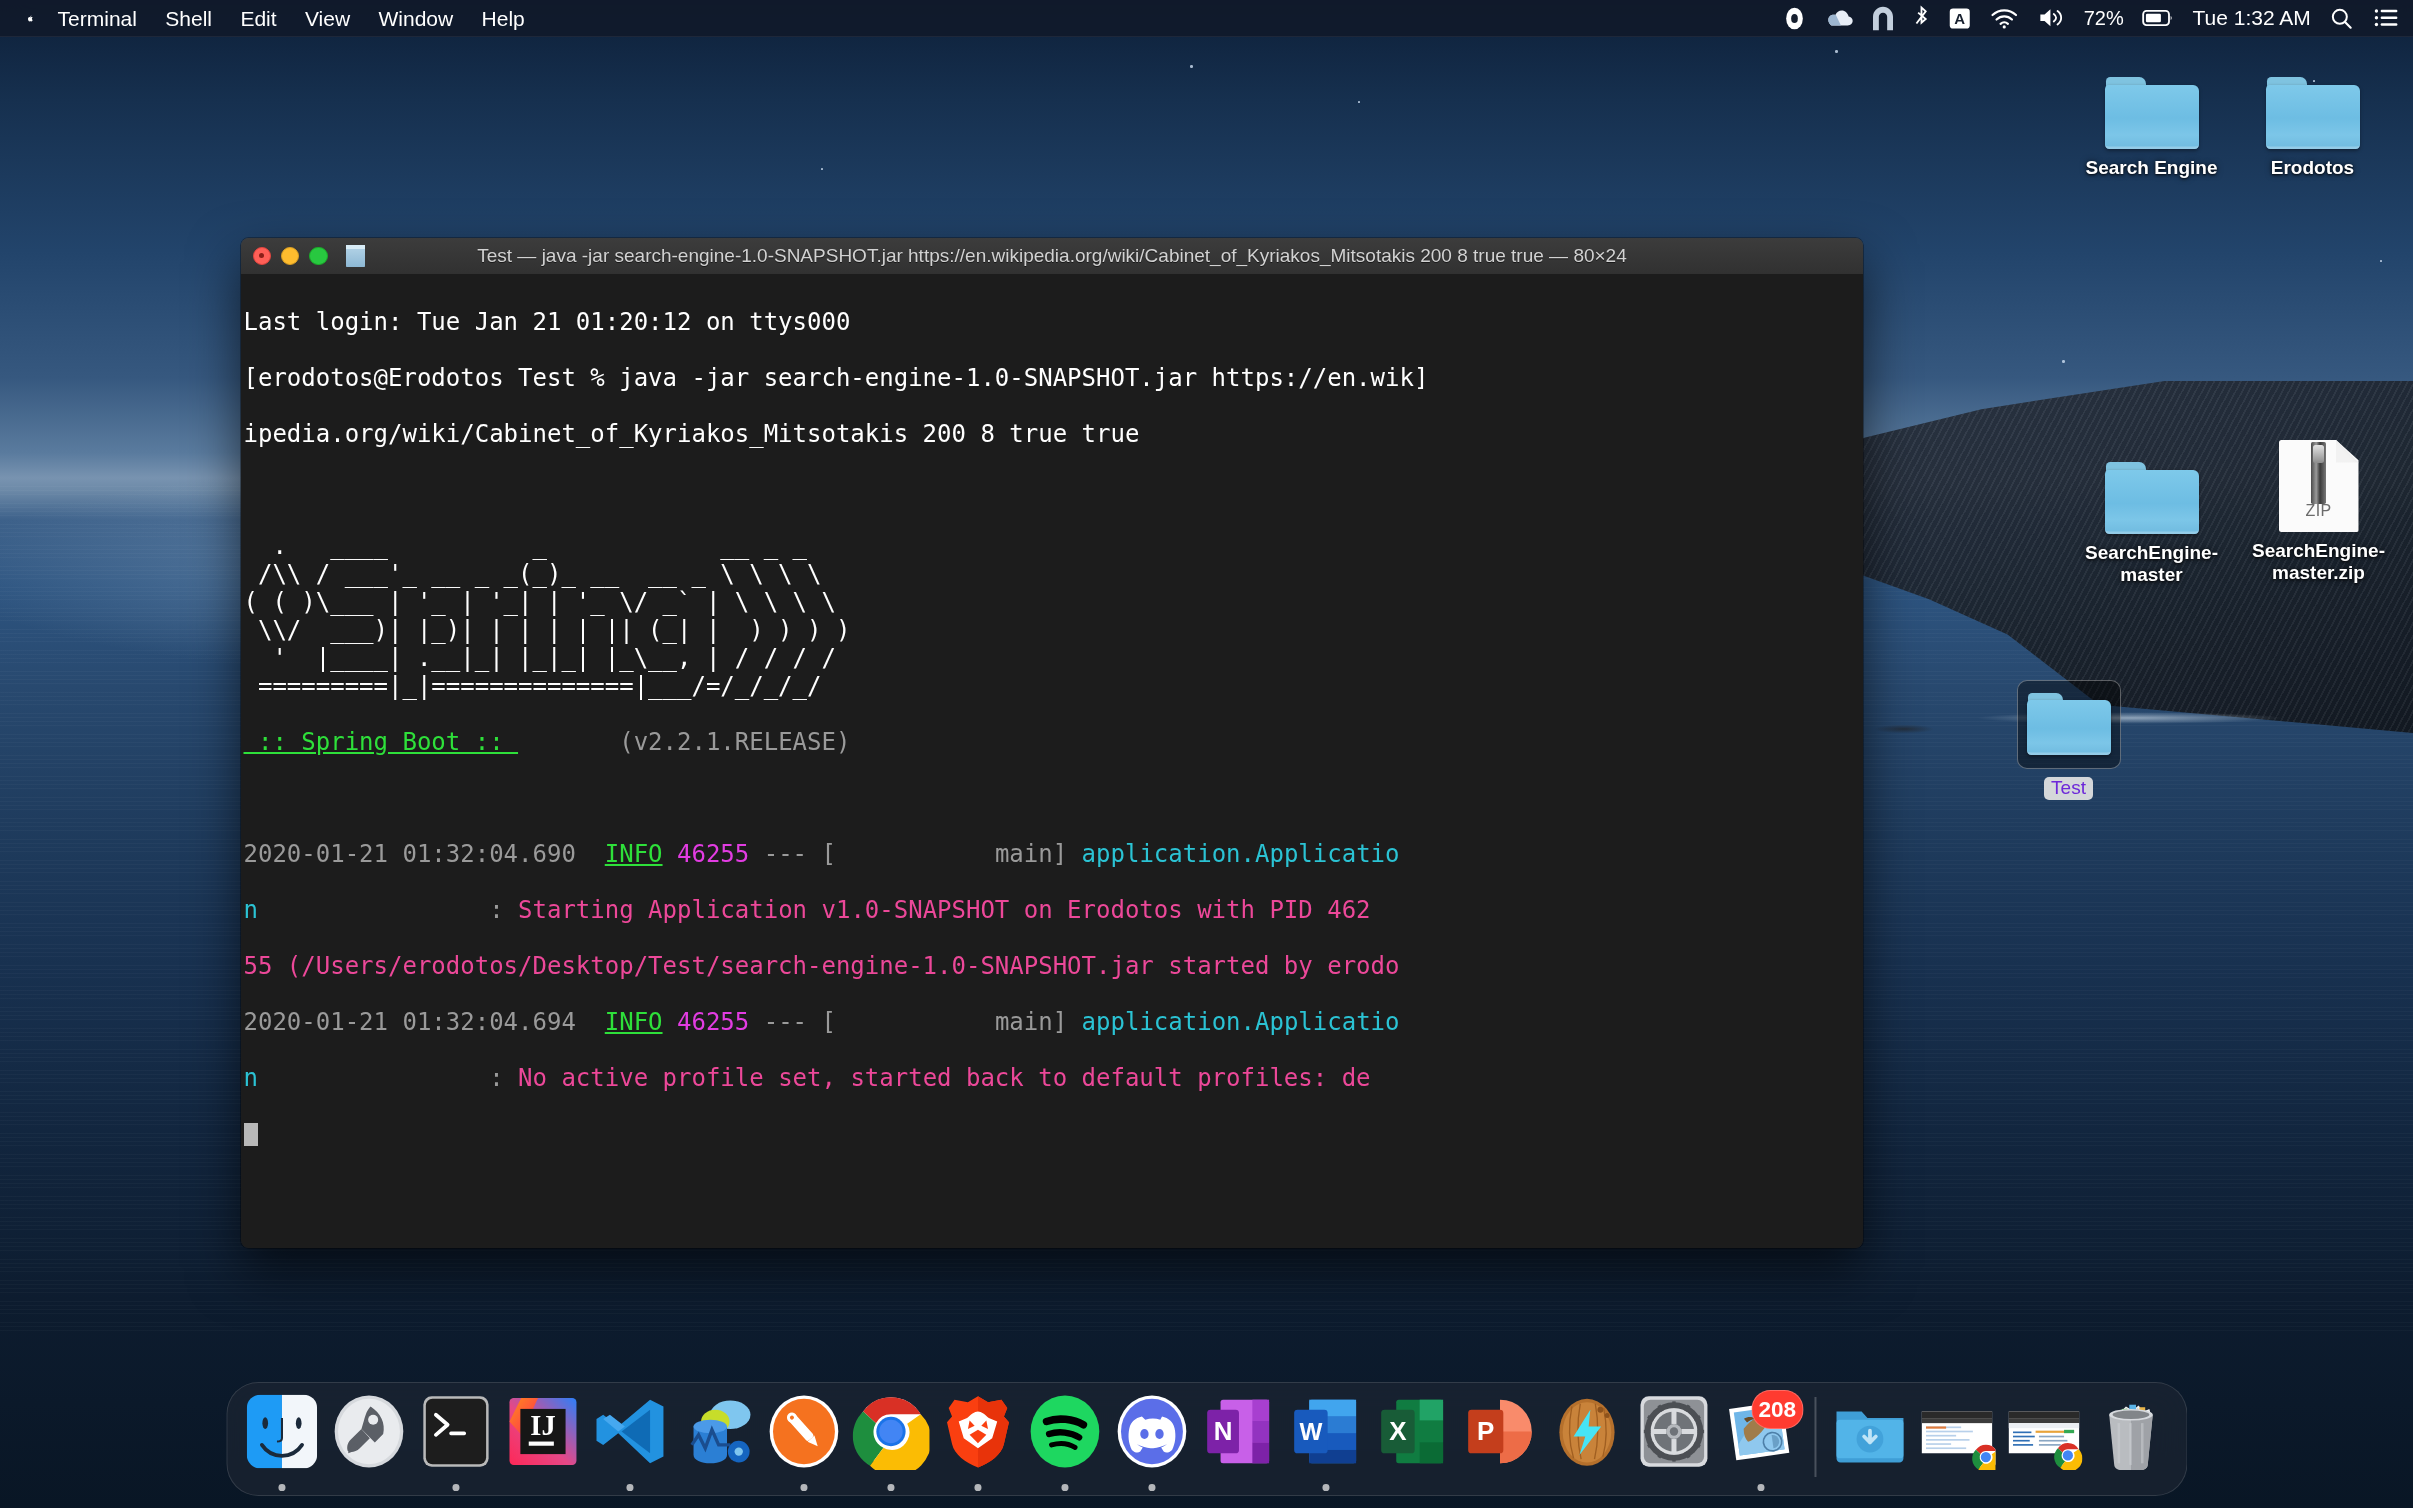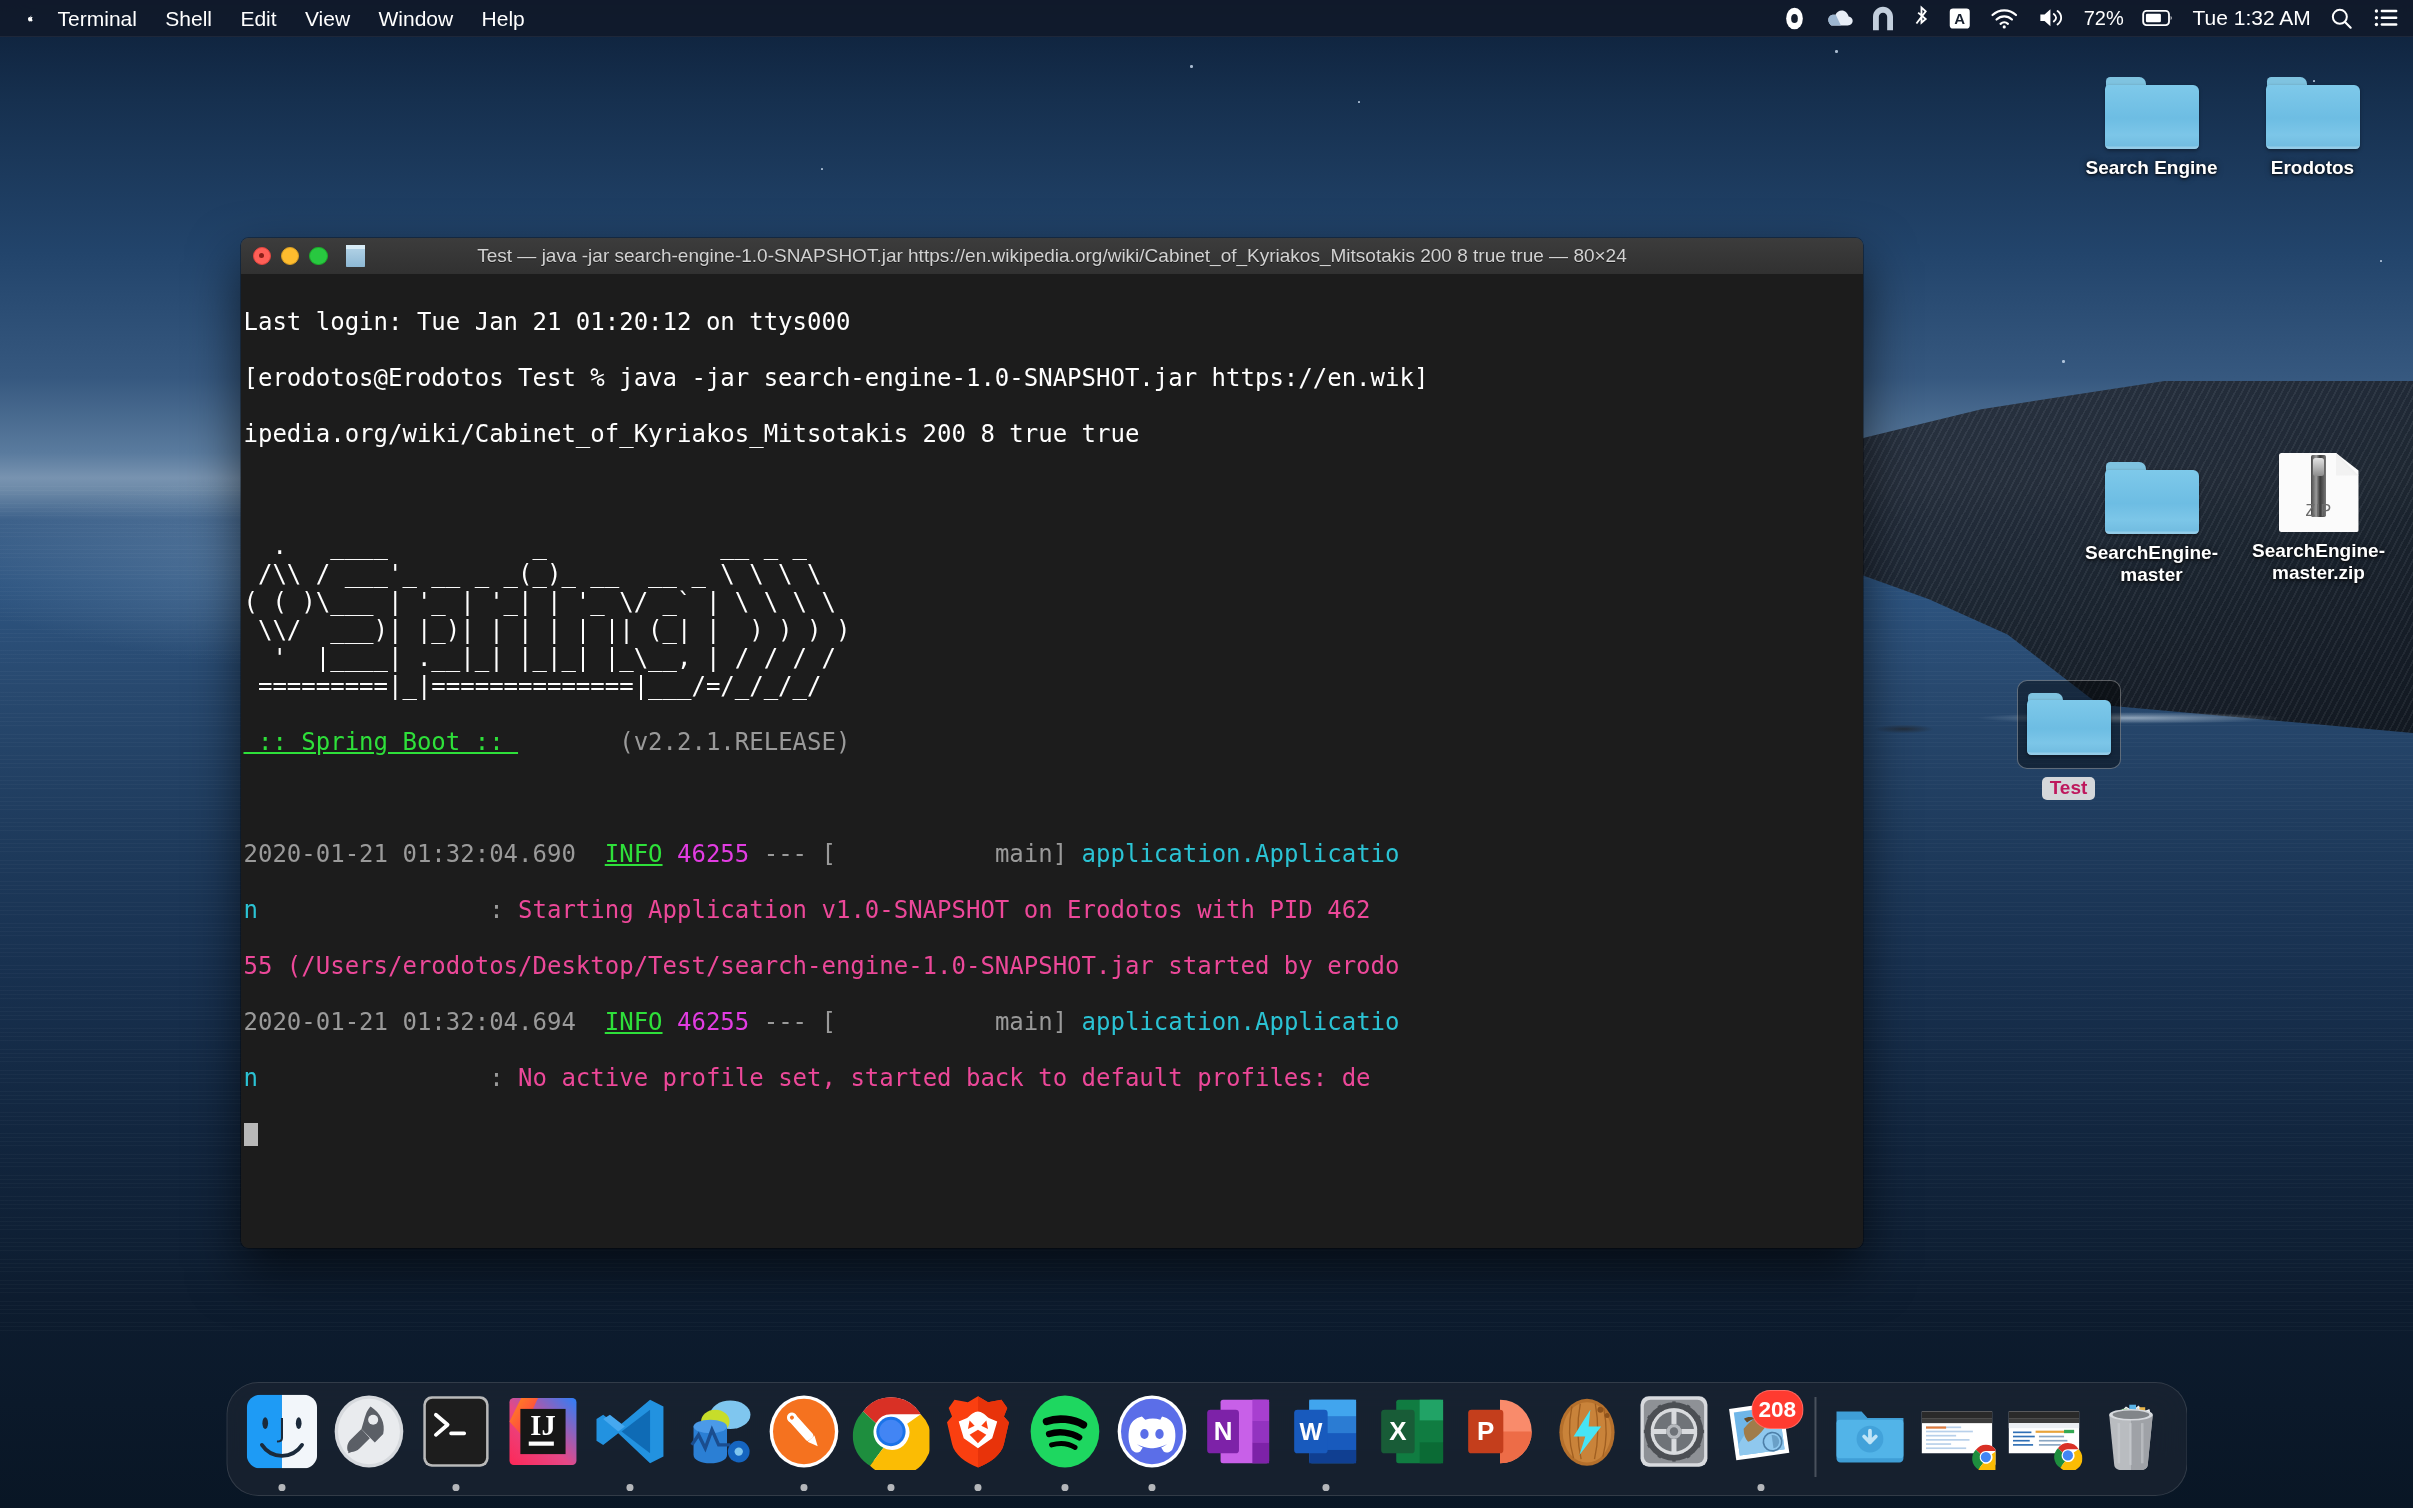--- a/index.html
+++ b/index.html
@@ -91,35 +91,35 @@
     text-shadow:0 0.8px 2.5px rgba(0,0,0,.85), 0 0 5.9px rgba(0,0,0,.6);
     max-width:154px; word-wrap:break-word;
   }
   .desk-icon.selected .glyphbox{
     background:rgba(0,0,0,.42);
     border:0.8px solid rgba(255,255,255,.32);
     border-radius:10px;
     align-items:center;
   }
   .desk-icon.selected .lbl{
-    background:rgba(228,228,228,.92); color:#be185d;
-    text-shadow:none; border-radius:5px; padding:0.8px 7.5px; font-weight:bold;
+    background:rgba(228,228,228,.92); color:#6d28d9;
+    text-shadow:none; border-radius:5px; padding:0.8px 7.5px; font-weight:normal;
   }
   .folder{ width:94px; height:72px; position:relative; }
   .folder .tab{
     position:absolute; left:1.7px; top:0; width:40px; height:13.4px;
     background:#7fc3e0; border-radius:4.2px 6.7px 0 0;
   }
   .folder .body{
     position:absolute; left:0; top:8.4px; width:94px; height:64px;
     border-radius:4.2px 5.9px 4.2px 4.2px;
     background:linear-gradient(to bottom,#7ec9ea 0%, #6dbde3 52%, #7cc6e8 78%, #6fbadf 100%);
     box-shadow:inset 0 -5.9px 0 -3.4px rgba(255,255,255,.25), 0 1.7px 3.4px rgba(0,0,0,.35);
   }
-  .zipfile{ width:80px; height:79px; position:relative; }
+  .zipfile{ width:80px; height:92px; position:relative; }
   .zipfile .page{
     position:absolute; inset:0; background:#fbfbfb; border-radius:2.5px;
     box-shadow:0 1.7px 4.2px rgba(0,0,0,.45);
     clip-path:polygon(0 0, 72% 0, 100% 22%, 100% 100%, 0 100%);
   }
   .zipfile .fold{
     position:absolute; right:0; top:0; width:22.6px; height:22.6px;
     background:linear-gradient(225deg,#d7d7d7 0%, #f2f2f2 60%);
     clip-path:polygon(0 0, 100% 100%, 0 100%);
   }

